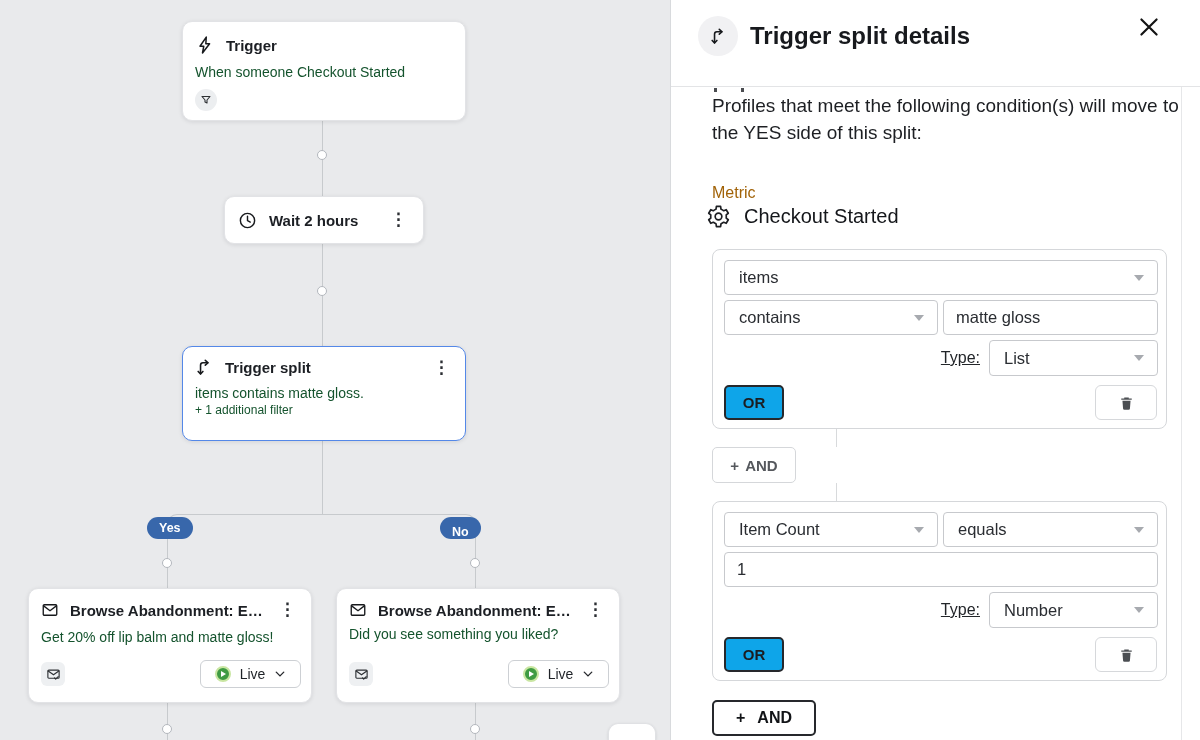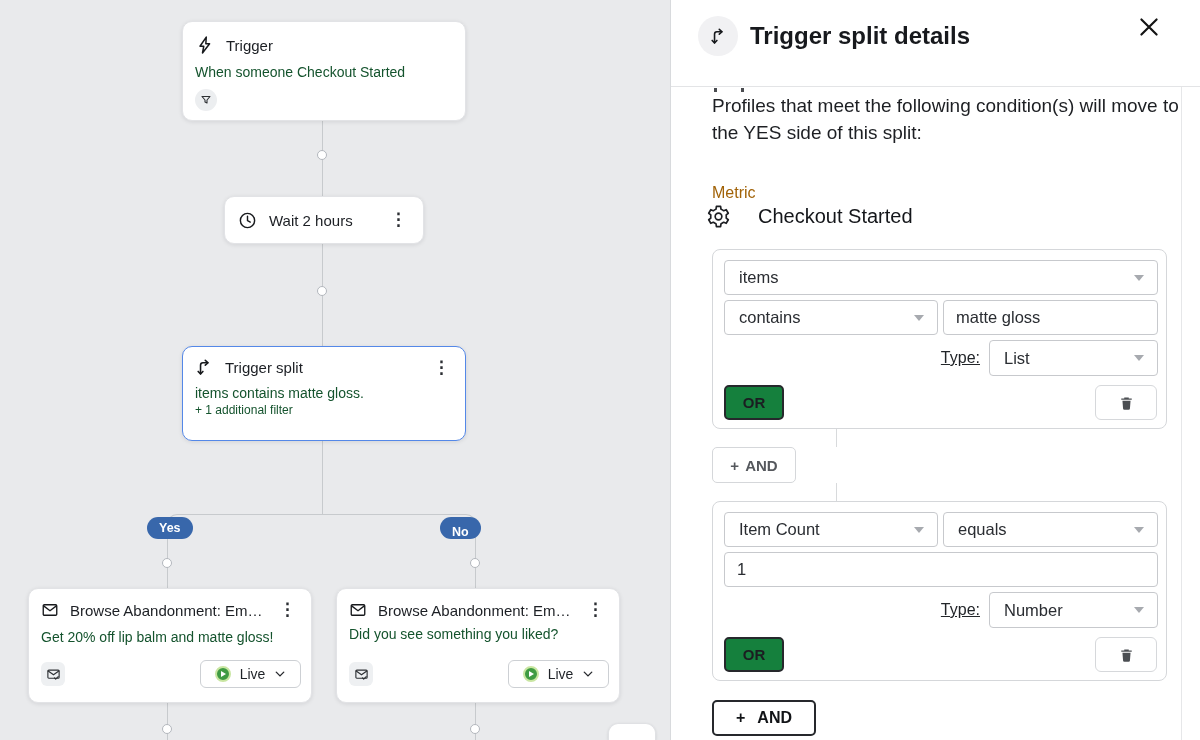--- a/index.html
+++ b/index.html
@@ -11,21 +11,21 @@
   .line { position:absolute; background:#c7cacd; }
   .vline { width:1px; }
   .branch { position:absolute; left:167px; top:514px; width:309px; height:74px;
             border:1px solid #c7cacd; border-bottom:none; border-radius:10px 10px 0 0; }
   .dot { position:absolute; width:10px; height:10px; border-radius:50%; background:#fff; border:1px solid #b3b7bd; }
   .pill { position:absolute; height:22px; padding:0 12px; border-radius:11px; background:#3867ab; color:#fff;
           font-size:12.5px; font-weight:600; display:flex; align-items:center; }
   .card { position:absolute; background:#fff; border:1px solid #e2e3e6; border-radius:10px;
           box-shadow:0 1px 4px rgba(20,24,31,.10); }
   .card-head { display:flex; align-items:center; gap:11px; }
-  .node-title { font-size:15px; font-weight:400; color:#1c1f24; flex:1 1 auto; white-space:nowrap; overflow:hidden; text-overflow:ellipsis; }
+  .node-title { font-size:15px; font-weight:700; color:#1c1f24; flex:1 1 auto; white-space:nowrap; overflow:hidden; text-overflow:ellipsis; }
   .kebab { font-size:17px; font-weight:700; color:#2b2e33; line-height:16px; padding:0 3px; cursor:pointer; flex:0 0 auto; }
   .node-body { font-size:14px; color:#14532d; }
   .badge { width:22px; height:22px; border-radius:50%; background:#eceef0; display:flex; align-items:center; justify-content:center; }
   .sq-badge { width:24px; height:24px; border-radius:6px; background:#eef0f2; display:flex; align-items:center; justify-content:center; }
 
   .trigger-card { left:182px; top:21px; width:284px; height:100px; padding:13px 12px; }
   .wait-card { left:224px; top:196px; width:200px; height:48px; display:flex; align-items:center; padding:0 13px; }
   .split-card { left:182px; top:346px; width:284px; height:95px; padding:11px 12px; border:1.5px solid #5488e8; }
   .email-card { width:284px; height:115px; top:588px; padding:12px; }
 
@@ -48,38 +48,38 @@
                      background:#f1f1f3; display:flex; align-items:center; justify-content:center; }
   .panel-title { position:absolute; left:79px; top:22px; font-size:24px; font-weight:700; color:#17191d; }
   .close-btn { position:absolute; left:462px; top:11px; width:32px; height:32px; display:flex;
                align-items:center; justify-content:center; cursor:pointer; }
   .divider { position:absolute; left:0; top:86px; width:530px; height:1px; background:#e3e4e6; }
   .scroll-edge { position:absolute; left:510px; top:87px; width:1px; height:653px; background:#e6e7e9; }
   .frag { position:absolute; width:3px; height:4px; top:88px; background:#4a4c50; }
 
   .panel-desc { position:absolute; left:41px; top:92px; width:472px; font-size:19px; line-height:27px; color:#1d1f23; }
   .metric-label { position:absolute; left:41px; top:184px; font-size:16px; color:#a16207; }
-  .metric-row { position:absolute; left:35px; top:204px; display:flex; align-items:center; gap:27px; }
+  .metric-row { position:absolute; left:35px; top:204px; display:flex; align-items:center; gap:13px; }
   .metric-value { font-size:20px; font-weight:500; color:#14161a; }
 
   .cond-card { position:absolute; left:41px; width:455px; height:180px; border:1px solid #d5d7da; border-radius:8px; background:#fff; }
   .cond-card.c1 { top:249px; }
   .cond-card.c2 { top:501px; }
 
   .sel, .inp { position:absolute; height:35px; border:1px solid #c7c9cd; border-radius:4px; background:#fff;
                font-size:16.5px; color:#2a2d32; }
   .sel { display:flex; align-items:center; padding:0 30px 0 14px; cursor:pointer; }
   .sel .caret { position:absolute; right:13px; top:14px; width:0; height:0;
                 border-left:5.5px solid transparent; border-right:5.5px solid transparent;
                 border-top:6.5px solid #a7aaaf; }
   .inp { padding:0 12px; font-family:"Liberation Sans", sans-serif; }
   .type-label { position:absolute; font-size:16px; color:#222529; line-height:36px; text-align:right;text-decoration:underline; }
 
   .or-btn { position:absolute; left:11px; top:135px; width:60px; height:35px; border:2px solid #26282c;
-            border-radius:5px; background:#15803d; font-size:15px; font-weight:700; color:#1b1d21;
+            border-radius:5px; background:#0ea5e9; font-size:15px; font-weight:700; color:#1b1d21;
             display:flex; align-items:center; justify-content:center; cursor:pointer; }
   .trash-btn { position:absolute; left:382px; top:135px; width:62px; height:35px; border:1px solid #d6d8db;
                border-radius:6px; background:#fff; display:flex; align-items:center; justify-content:center; cursor:pointer; }
 
   .and-mid { position:absolute; left:41px; top:447px; width:84px; height:36px; border:1px solid #d5d7da;
              border-radius:5px; background:#fff; display:flex; align-items:center; justify-content:center;
              gap:6px; font-size:15px; font-weight:600; color:#55585d; cursor:pointer; }
   .and-bottom { position:absolute; left:41px; top:700px; width:104px; height:36px; border:2px solid #26282c;
                 border-radius:5px; background:#fff; display:flex; align-items:center; justify-content:center;
                 gap:12px; font-size:16px; font-weight:700; color:#121417; cursor:pointer; }

